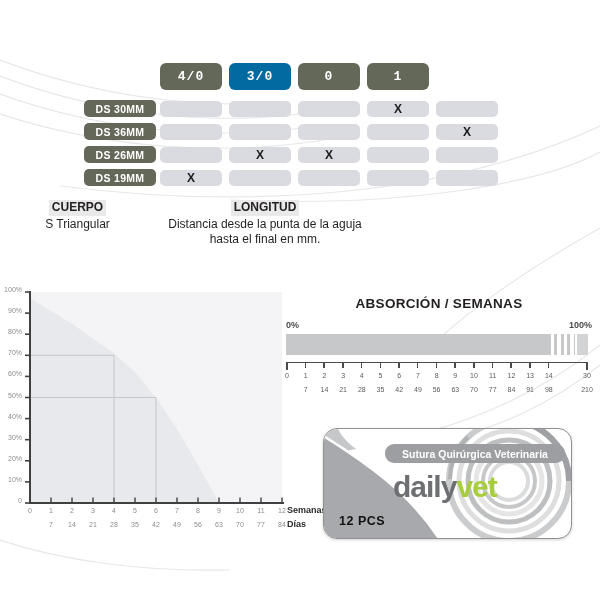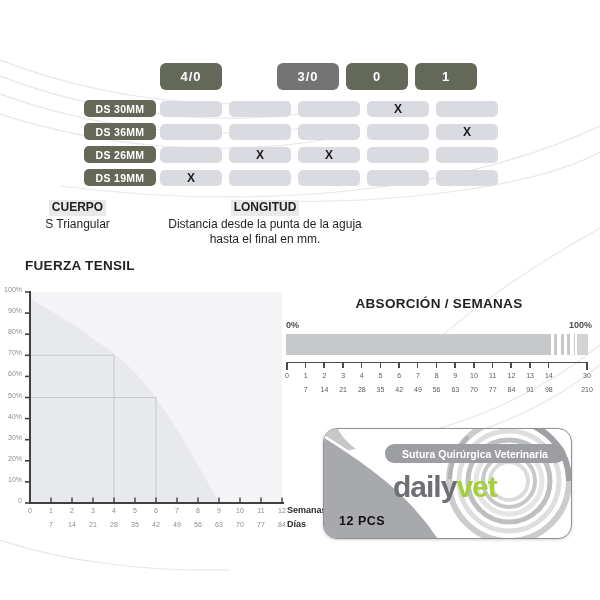--- a/index.html
+++ b/index.html
@@ -3,21 +3,21 @@
 <meta charset="utf-8">
 <style>
   html,body{margin:0;padding:0;background:#fff;}
   .page{position:relative;width:600px;height:600px;background:#ffffff;overflow:hidden;
         font-family:"Liberation Sans", sans-serif;color:#231f20;}
   .bg-svg{position:absolute;left:0;top:0;z-index:0;}
   .layer{position:absolute;z-index:2;}
 
   
   #size-table{left:84px;top:63px;width:420px;}
-  .hdr-row{display:flex;margin-bottom:10px;}
+  .hdr-row{display:flex;margin-bottom:10px;font-family:Liberation Mono, monospace;}
   .hdr-spacer{width:76px;flex:none;}
   .hdr-pill{width:62px;height:27px;margin-right:7px;flex:none;border-radius:6px;
             display:flex;align-items:center;justify-content:center;
             color:#fff;font-size:13px;font-weight:bold;letter-spacing:1px;}
   .t-row{display:flex;align-items:center;margin-bottom:6px;}
   .row-pill{width:72px;height:17px;margin-right:4px;flex:none;border-radius:5px;
             display:flex;align-items:center;justify-content:center;
             color:#fff;font-size:10.5px;font-weight:bold;letter-spacing:.3px;}
   .cell-pill{width:62px;height:16px;margin-right:7px;flex:none;border-radius:5px;
              display:flex;align-items:center;justify-content:center;
@@ -88,21 +88,21 @@
       <path d="M600,345 C545,390 485,416 424,433"></path>
       <path d="M600,365 C550,405 500,426 448,440"></path>
       <path d="M0,540 C60,560 140,572 230,570"></path>
     </g>
   </svg>
 
   <div class="layer" id="size-table">
       <div class="hdr-row">
         <div class="hdr-spacer"></div>
         <div class="hdr-pill" style="background: rgb(100, 104, 88);">4/0</div>
-        <div class="hdr-pill" style="background: #737373; margin-left: 48px;">3/0</div>
+        <div class="hdr-pill" style="background: #0369a1;">3/0</div>
         <div class="hdr-pill" style="background: rgb(100, 104, 88);">0</div>
         <div class="hdr-pill" style="background: rgb(100, 104, 88);">1</div>
       </div>
       <div class="t-row">
         <div class="row-pill" style="background: rgb(100, 104, 88);">DS 30MM</div>
         <div class="cell-pill" style="background: rgb(217, 219, 224);"></div>
         <div class="cell-pill" style="background: rgb(217, 219, 224);"></div>
         <div class="cell-pill" style="background: rgb(217, 219, 224);"></div>
         <div class="cell-pill" style="background: rgb(217, 219, 224);">X</div>
         <div class="cell-pill" style="background: rgb(217, 219, 224);"></div>
@@ -136,21 +136,20 @@
   <div class="spec" id="spec-longitud">
     <span class="spec-title">LONGITUD</span><br>
     <span>Distancia desde la punta de la aguja</span><br>
     <span>hasta el final en mm.</span>
   </div>
   <div class="spec" id="spec-cuerpo">
     <span class="spec-title">CUERPO</span><br>
     <span>S Triangular</span>
   </div>
 
-  <div class="layer" id="tensile-title">FUERZA TENSIL</div>
   <div class="layer" id="tensile-ylabels">
       <span style="top: -2px;">100%</span>
       <span style="top: 19.1px;">90%</span>
       <span style="top: 40.2px;">80%</span>
       <span style="top: 61.3px;">70%</span>
       <span style="top: 82.4px;">60%</span>
       <span style="top: 103.5px;">50%</span>
       <span style="top: 124.6px;">40%</span>
       <span style="top: 145.7px;">30%</span>
       <span style="top: 166.8px;">20%</span>

